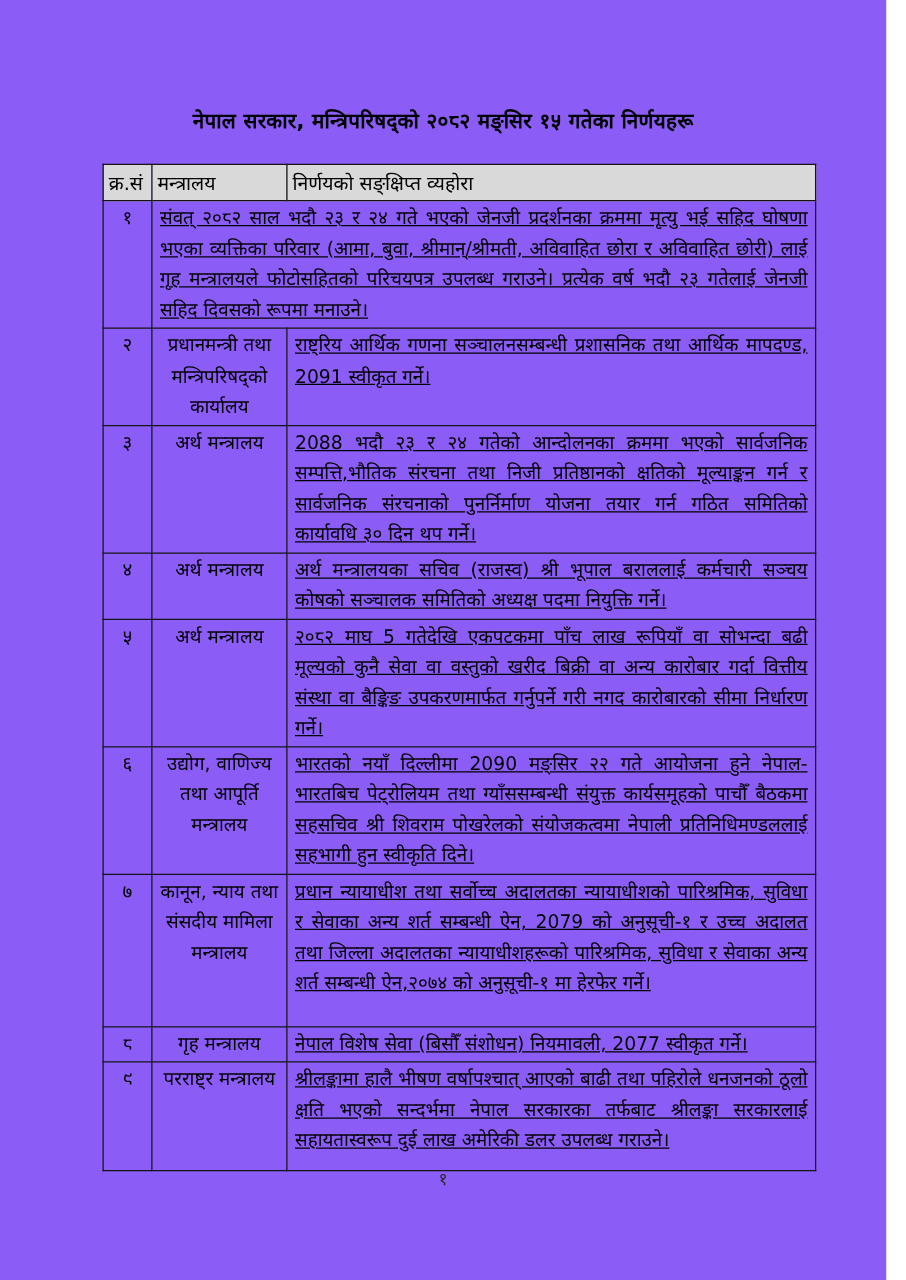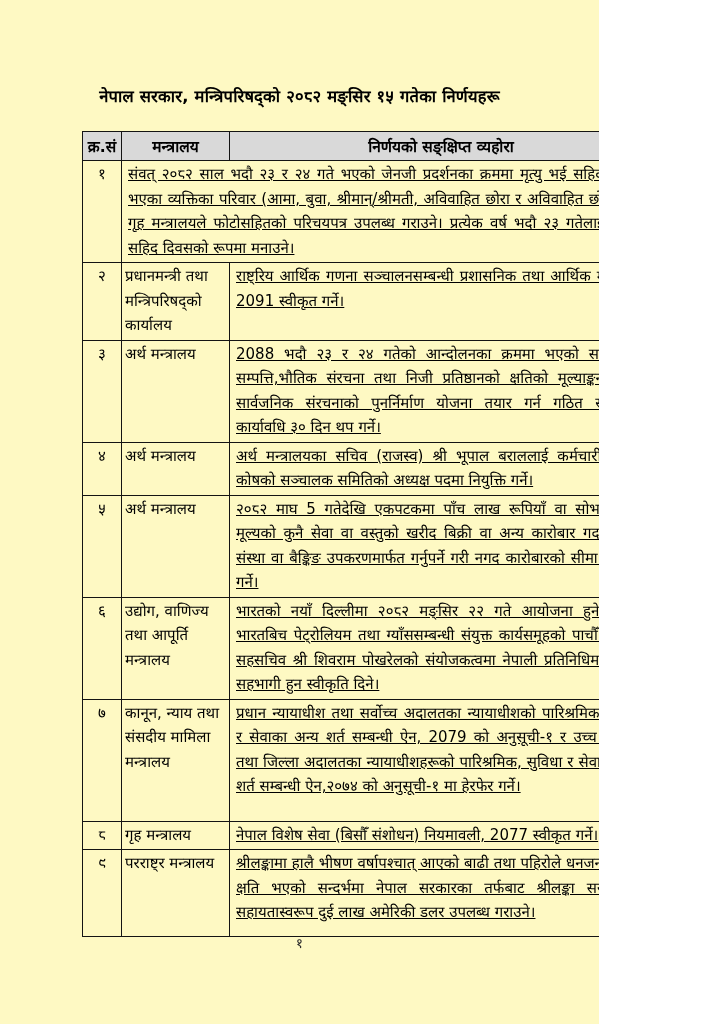--- a/index.html
+++ b/index.html
@@ -4,22 +4,22 @@
 <style>
   html,body { margin:0; padding:0; }
   body {
     width:725px; height:1024px;
     background:#ffffff;
     color:#000000;
     font-family:"DejaVu Sans", sans-serif;
   }
   .sheet {
     position:relative;
-    width:599px; height:1024px;
-    background:#fef9c3;
+    width:709px; height:1024px;
+    background:#8b5cf6;
     overflow:hidden;
   }
   .doc-title {
     position:absolute;
     top:84px; left:0; width:100%;
     text-align:center;
     font-weight:bold;
     font-size:16.5px;
     letter-spacing:0.2px;
   }
@@ -31,35 +31,35 @@
     table-layout:fixed;
   }
   .decision-table th, .decision-table td {
     border:1.6px solid #141414;
     vertical-align:top;
     box-sizing:border-box;
   }
   .decision-table th {
     background:#d9d9d9;
     font-size:15.5px;
-    font-weight:bold;
+    font-weight:normal;
     padding:3px 4px;
-    text-align:center;
+    text-align:left;
     height:28px;
   }
   col.col-sn { width:39px; }
   col.col-ministry { width:108px; }
   col.col-decision { width:423px; }
   .decision-table td {
     font-size:15px;
     line-height:24.5px;
     padding:1px 6px 2px 6px;
   }
   td.cell-sn { text-align:center; padding-left:2px; padding-right:2px; }
-  td.cell-ministry { padding-left:3px; padding-right:3px; }
+  td.cell-ministry { text-align:center; padding-left:3px; padding-right:3px; }
   td.cell-decision { text-align:justify;text-decoration:underline; }
   .page-number {
     position:absolute;
     top:933px; left:0; width:100%;
     text-align:center;
     font-size:14px;
     color:#2a2a2a;
   }
 </style>
 </head>
@@ -103,21 +103,21 @@
           <td class="cell-decision">अर्थ मन्त्रालयका सचिव (राजस्व) श्री भूपाल बराललाई कर्मचारी सञ्चय कोषको सञ्चालक समितिको अध्यक्ष पदमा नियुक्ति गर्ने।</td>
         </tr>
         <tr style="height: 99px;">
           <td class="cell-sn">५</td>
           <td class="cell-ministry">अर्थ मन्त्रालय</td>
           <td class="cell-decision">२०८२ माघ 5 गतेदेखि एकपटकमा पाँच लाख रूपियाँ वा सोभन्दा बढी मूल्यको कुनै सेवा वा वस्तुको खरीद बिक्री वा अन्य कारोबार गर्दा वित्तीय संस्था वा बैङ्किङ उपकरणमार्फत गर्नुपर्ने गरी नगद कारोबारको सीमा निर्धारण गर्ने।</td>
         </tr>
         <tr style="height: 101px;">
           <td class="cell-sn">६</td>
           <td class="cell-ministry">उद्योग, वाणिज्य तथा आपूर्ति मन्त्रालय</td>
-          <td class="cell-decision">भारतको नयाँ दिल्लीमा २०८२ मङ्सिर २२ गते आयोजना हुने नेपाल-भारतबिच पेट्रोलियम तथा ग्याँससम्बन्धी संयुक्त कार्यसमूहको पाचौँ बैठकमा सहसचिव श्री शिवराम पोखरेलको संयोजकत्वमा नेपाली प्रतिनिधिमण्डललाई सहभागी हुन स्वीकृति दिने।</td>
+          <td class="cell-decision">भारतको नयाँ दिल्लीमा 2090 मङ्सिर २२ गते आयोजना हुने नेपाल-भारतबिच पेट्रोलियम तथा ग्याँससम्बन्धी संयुक्त कार्यसमूहको पाचौँ बैठकमा सहसचिव श्री शिवराम पोखरेलको संयोजकत्वमा नेपाली प्रतिनिधिमण्डललाई सहभागी हुन स्वीकृति दिने।</td>
         </tr>
         <tr style="height: 122px;">
           <td class="cell-sn">७</td>
           <td class="cell-ministry">कानून, न्याय तथा संसदीय मामिला मन्त्रालय</td>
           <td class="cell-decision">प्रधान न्यायाधीश तथा सर्वोच्च अदालतका न्यायाधीशको पारिश्रमिक, सुविधा र सेवाका अन्य शर्त सम्बन्धी ऐन, 2079 को अनुसूची-१ र उच्च अदालत तथा जिल्ला अदालतका न्यायाधीशहरूको पारिश्रमिक, सुविधा र सेवाका अन्य शर्त सम्बन्धी ऐन,२०७४ को अनुसूची-१ मा हेरफेर गर्ने।</td>
         </tr>
         <tr style="height: 26px;">
           <td class="cell-sn">८</td>
           <td class="cell-ministry">गृह मन्त्रालय</td>
           <td class="cell-decision">नेपाल विशेष सेवा (बिसौँ संशोधन) नियमावली, 2077 स्वीकृत गर्ने।</td>

